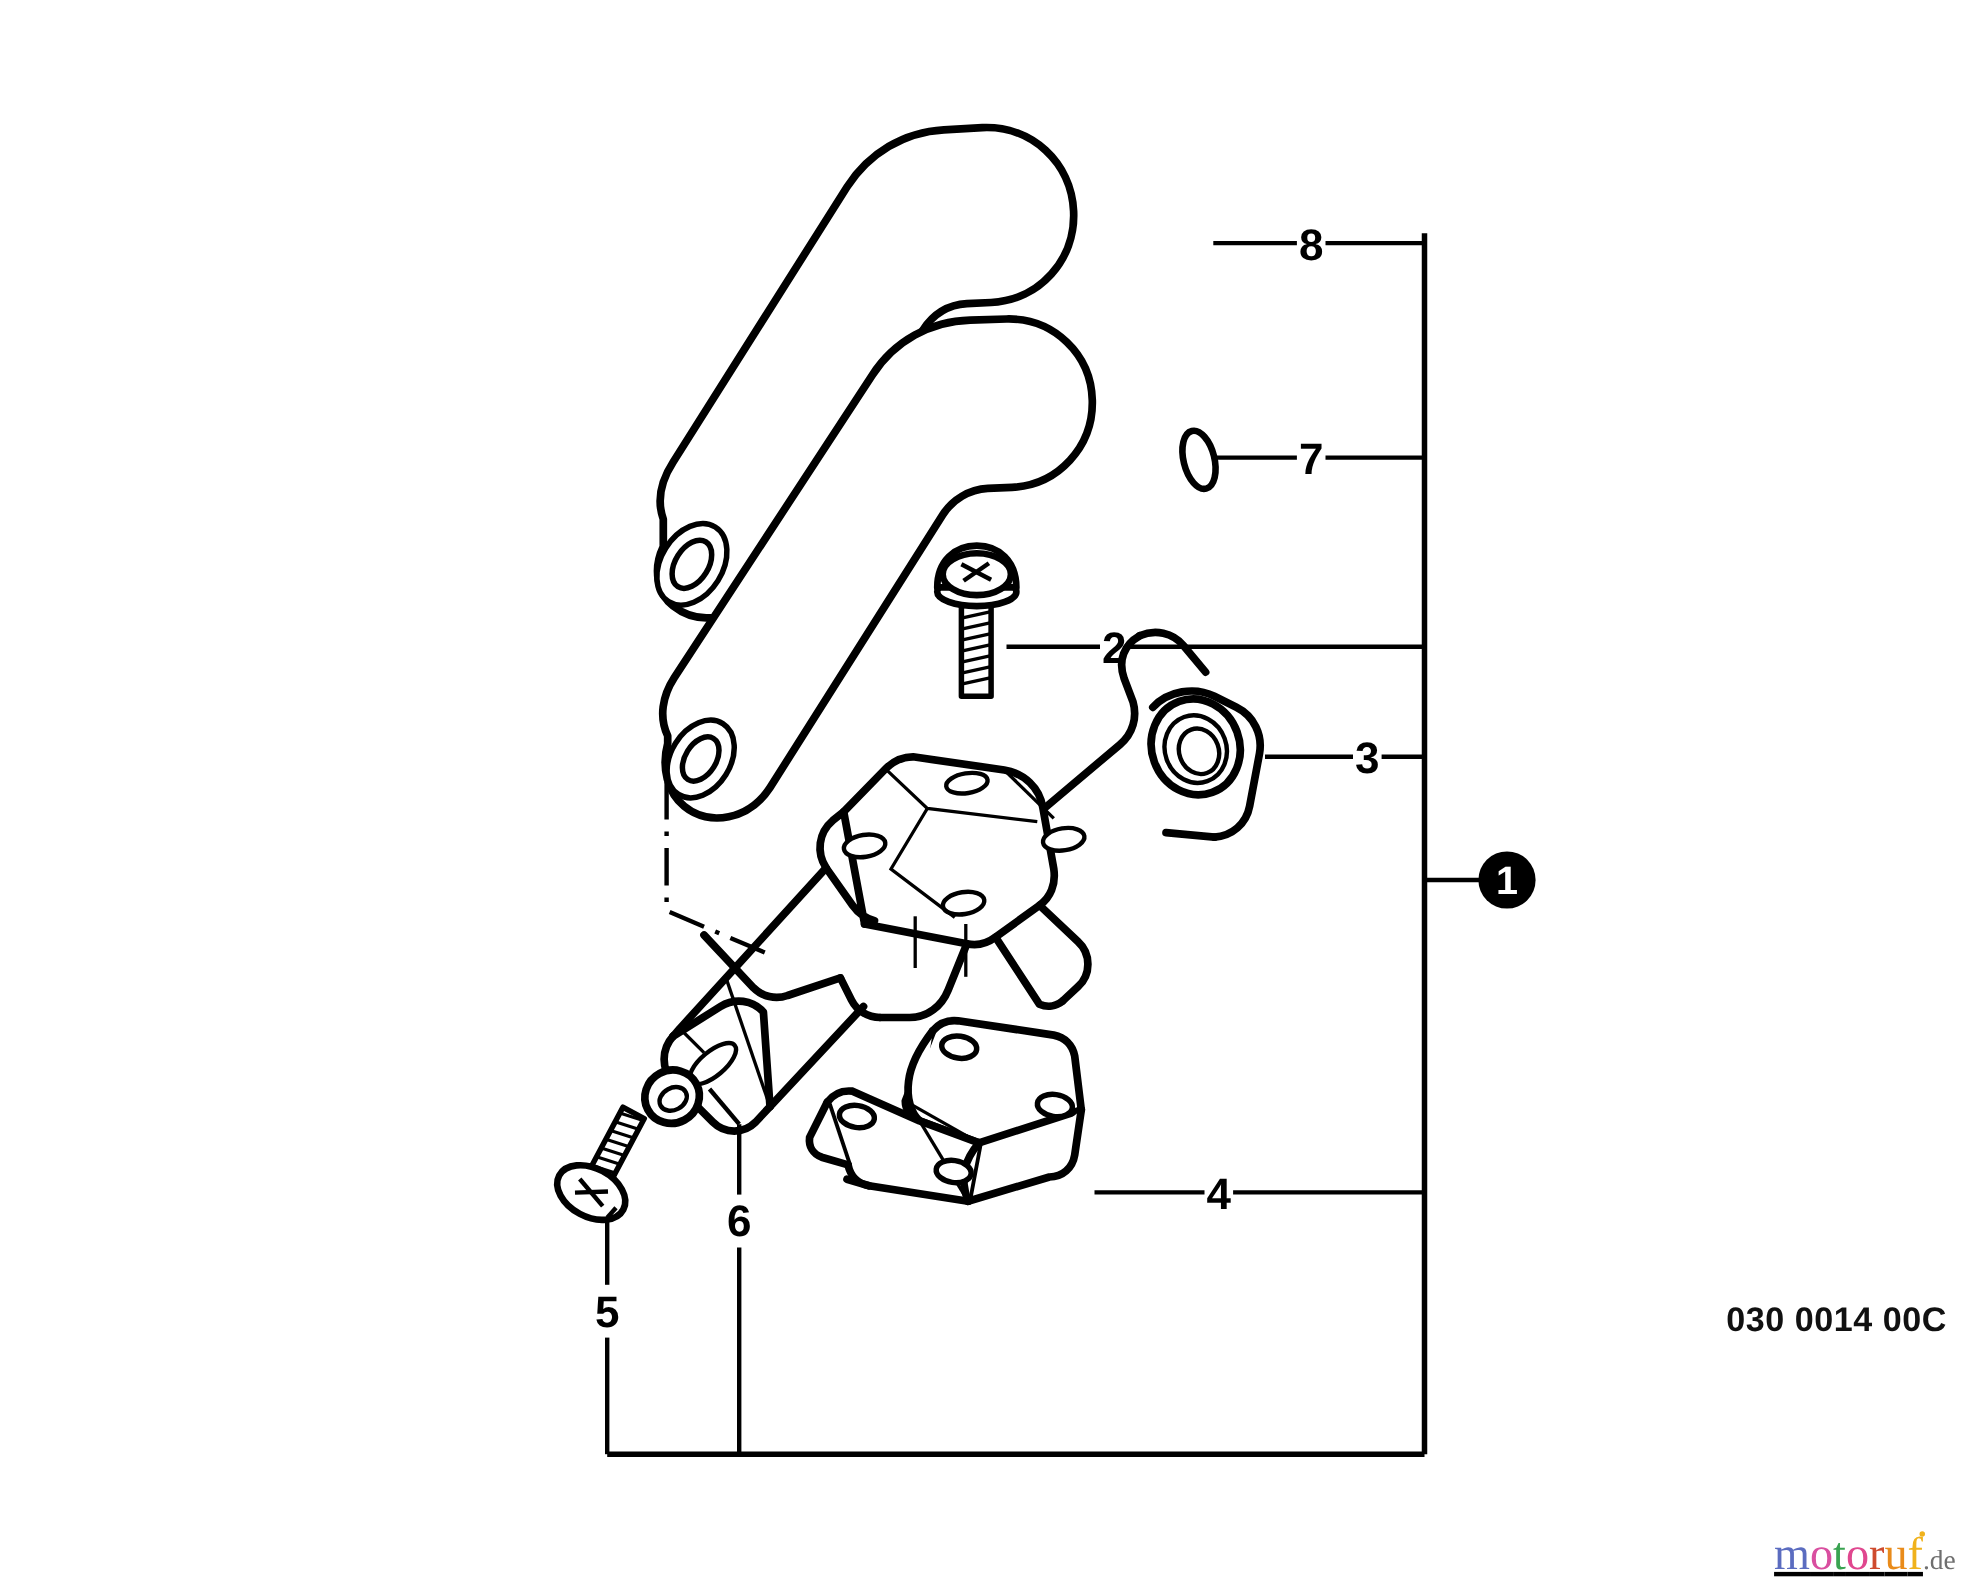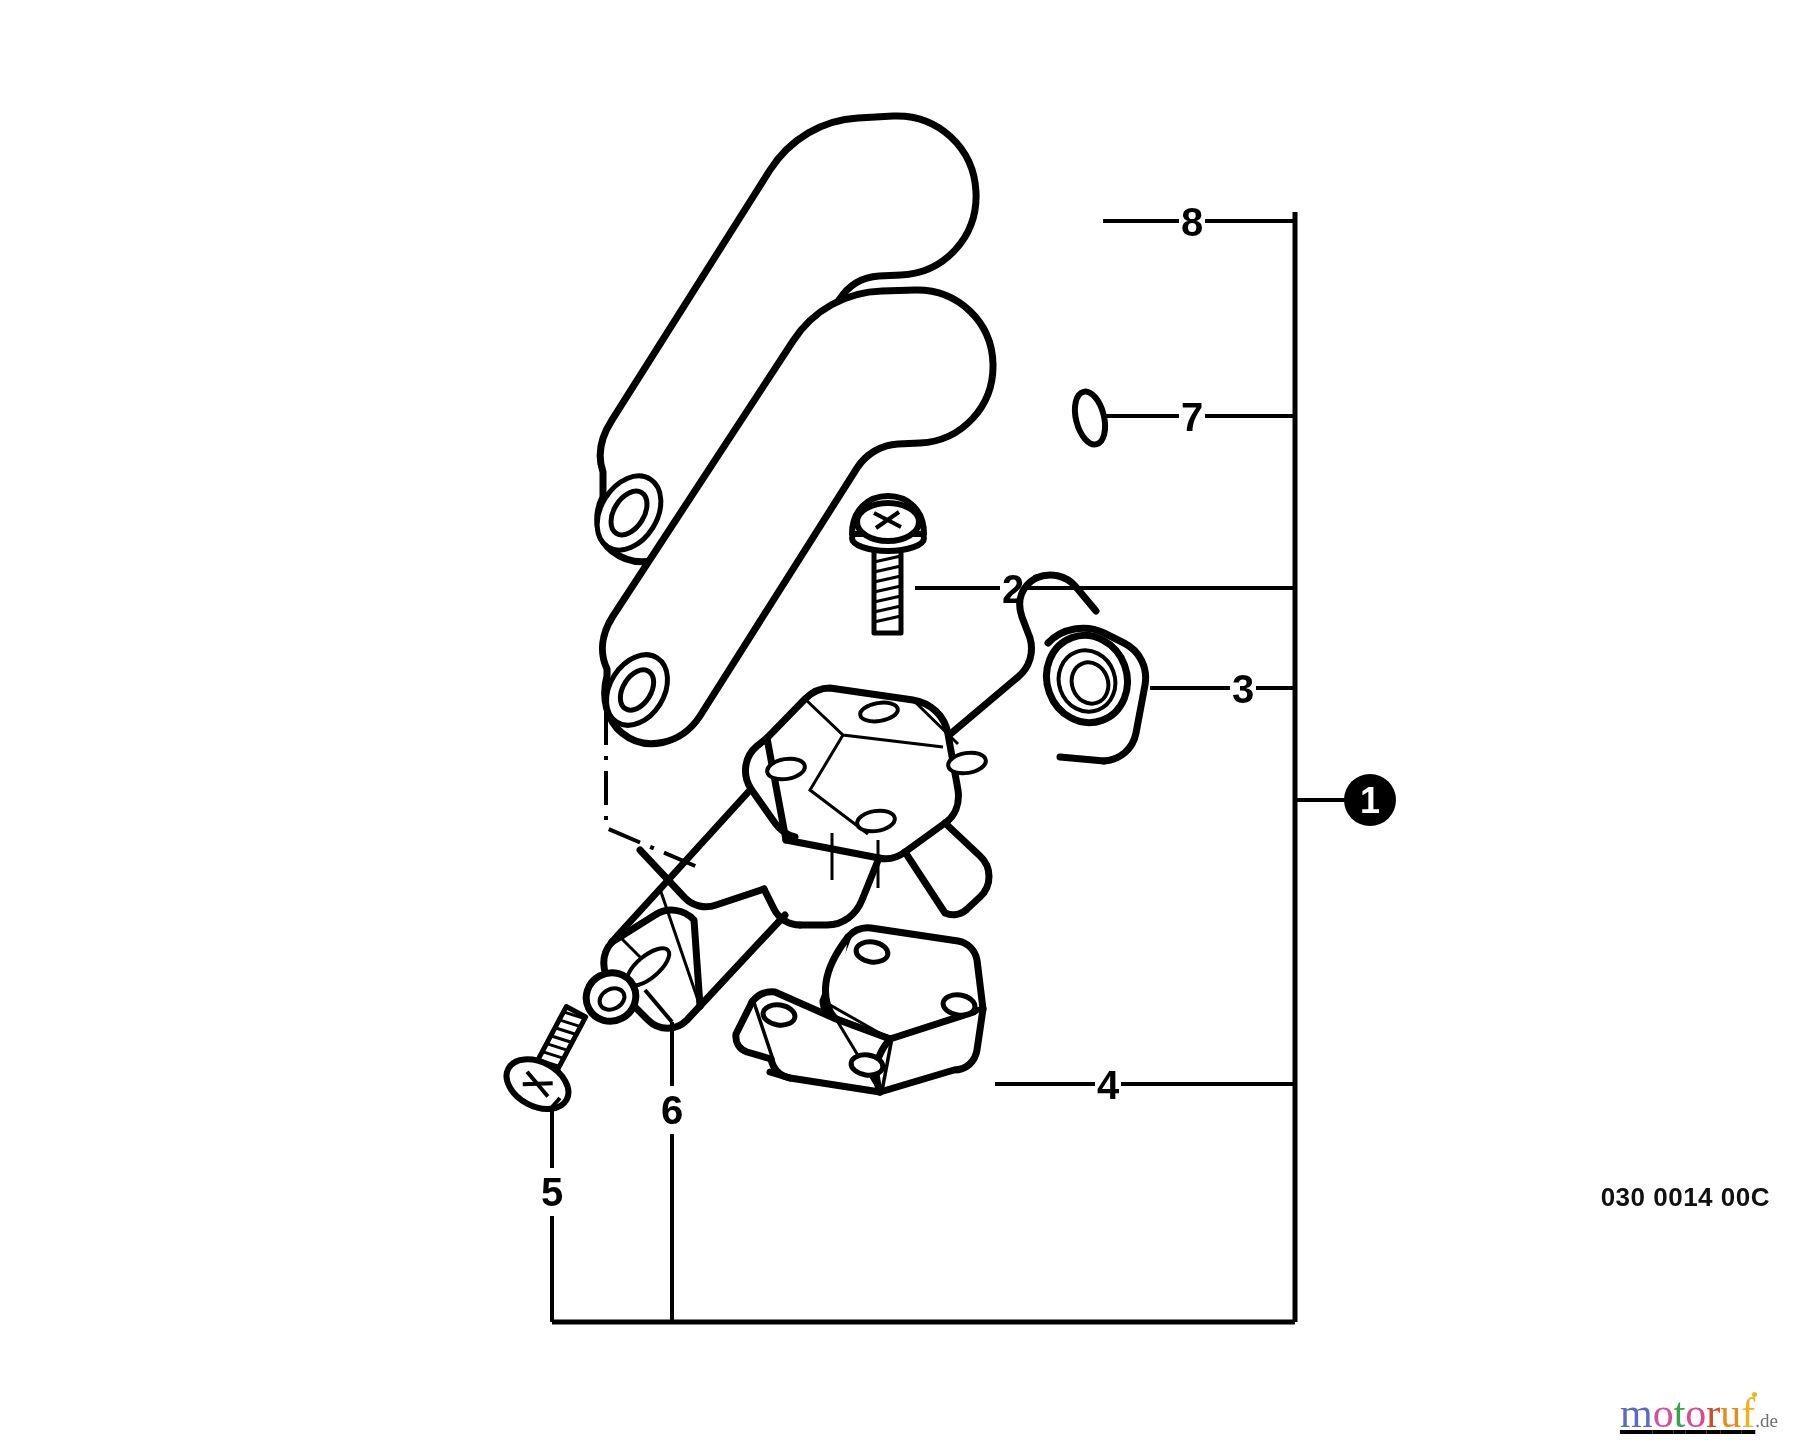--- a/index.html
+++ b/index.html
@@ -35,37 +35,37 @@
     font-weight: bold;
     font-size: 36px;
     fill: #ffffff;
   }
   #partnum {
     position: absolute;
     right: 30px;
     top: 1182px;
     font-family: "Liberation Sans", sans-serif;
     font-weight: bold;
-    font-size: 26px;
+    font-size: 31px;
     letter-spacing: 0.5px;
     color: #111111;
     white-space: nowrap;
   }
   #logo {
     position: absolute;
     right: 22px;
     top: 1392px;
     font-family: "Liberation Serif", serif;
     font-size: 42px;
     line-height: 1;
     white-space: nowrap;
   }
   #logo .lg { position: relative; text-decoration: underline; }
   #logo .suffix {
-    font-size: 19px;
+    font-size: 25px;
     color: #6f6f6f;
     font-family: "Liberation Serif", serif;
   }
   #logo .dot {
     position: absolute;
     width: 5px;
     height: 5px;
     border-radius: 50%;
     top: 2px;
     right: -2px;

